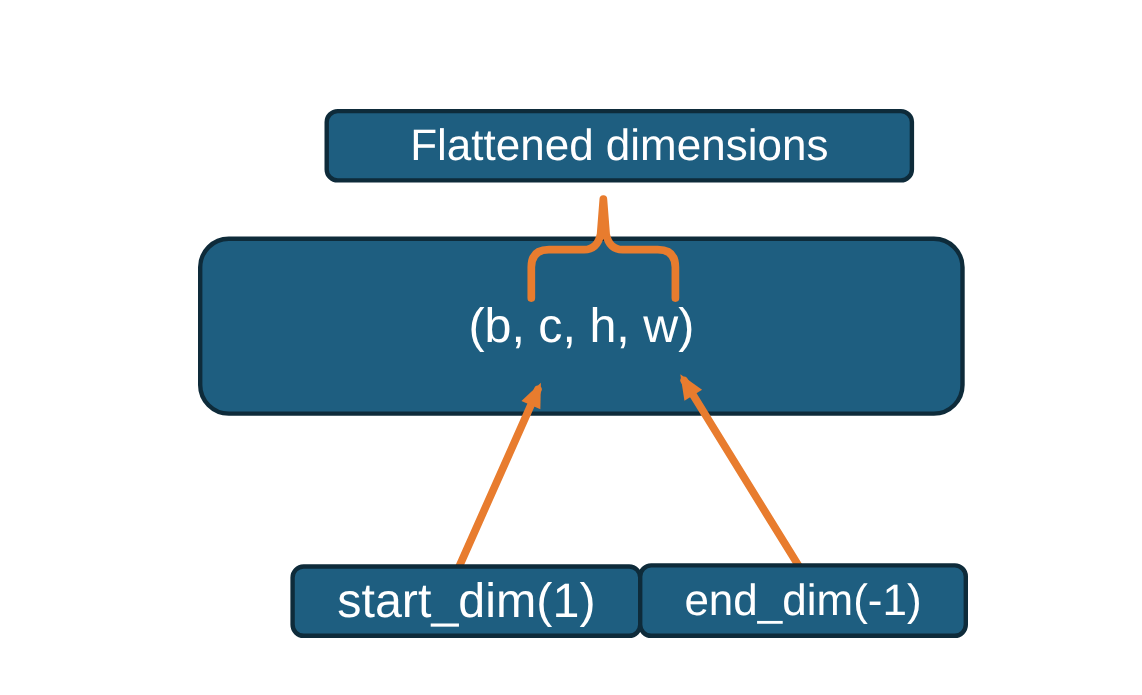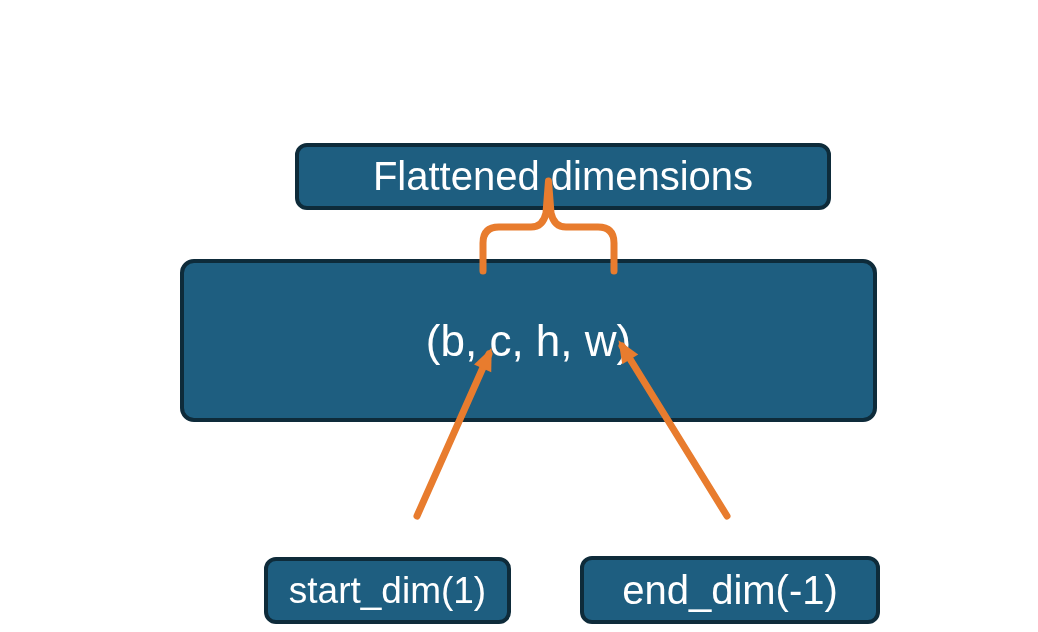--- a/index.html
+++ b/index.html
@@ -21,33 +21,32 @@
   }
   .node {
     position: absolute;
     background: var(--node-fill);
     border: 4px solid var(--node-border);
     color: var(--text-color);
     display: flex;
     align-items: center;
     justify-content: center;
     white-space: nowrap;
-    margin-top: 44px;
   }
   .node.title-box {
     left: 295px; top: 99px; width: 536px; height: 67px;
     border-radius: 12px; font-size: 40px; z-index: 1;
   }
   .node.tensor-box {
     left: 180px; top: 215px; width: 697px; height: 163px;
-    border-radius: 14px; font-size: 44px; z-index: 1;
+    border-radius: 28px; font-size: 44px; z-index: 1;
   }
   .node.start-box {
-    left: 264px; top: 513px; width: 247px; height: 67px;
-    border-radius: 12px; font-size: 37px; z-index: 10; text-align: right;
+    left: 264px; top: 513px; width: 320px; height: 67px;
+    border-radius: 12px; font-size: 44px; z-index: 10; text-align: right;
   }
   .node.end-box {
     left: 580px; top: 512px; width: 300px; height: 68px;
     border-radius: 12px; font-size: 40px; z-index: 10; text-align: center;
   }
   svg.connector-layer {
     position: absolute;
     left: 0; top: 0;
     width: 1038px; height: 632px;
     z-index: 5;

